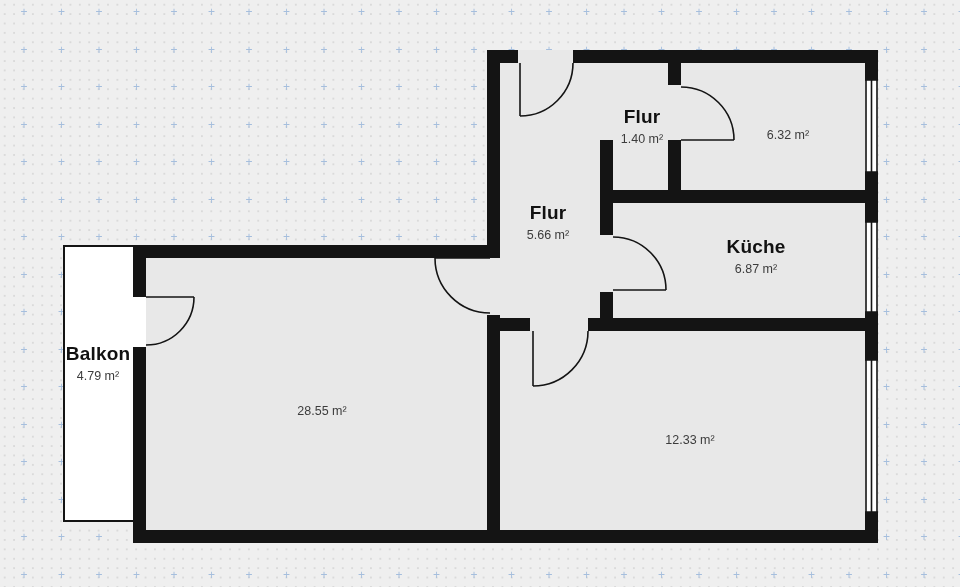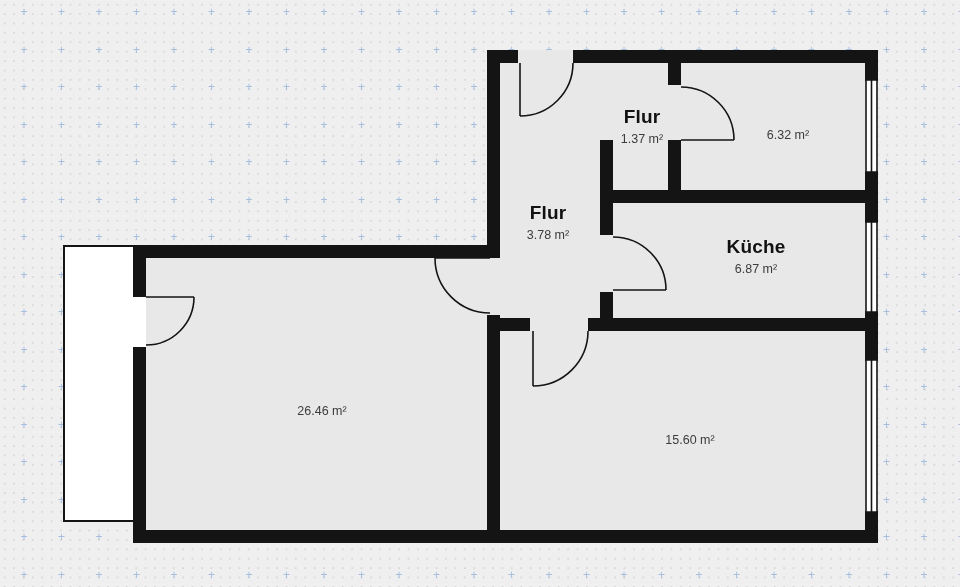--- a/index.html
+++ b/index.html
@@ -500,33 +500,37 @@
 
     <path d="M866,80 L866,172 M871.5,80 L871.5,172 M877,80 L877,172 M865,80 L878,80 M865,172 L878,172"></path>
 
     <path d="M866,222 L866,312 M871.5,222 L871.5,312 M877,222 L877,312 M865,222 L878,222 M865,312 L878,312"></path>
 
     <path d="M866,360 L866,512 M871.5,360 L871.5,512 M877,360 L877,512 M865,360 L878,360 M865,512 L878,512"></path>
   </svg>
 
   <div class="room-label" style="left:642px;top:126px">
     <div class="room-name">Flur</div>
-    <div class="room-area">1.37 m²</div>
+    <div class="room-area">1.40 m²</div>
   </div>
   <div class="room-label" style="left:788px;top:133px">
     <div class="room-area">6.32 m²</div>
   </div>
   <div class="room-label" style="left:548px;top:222px">
     <div class="room-name">Flur</div>
-    <div class="room-area">3.78 m²</div>
+    <div class="room-area">5.66 m²</div>
   </div>
   <div class="room-label" style="left:756px;top:256px">
     <div class="room-name">Küche</div>
     <div class="room-area">6.87 m²</div>
   </div>
+  <div class="room-label" style="left:98px;top:363px">
+    <div class="room-name">Balkon</div>
+    <div class="room-area">4.79 m²</div>
+  </div>
   <div class="room-label" style="left:322px;top:409px">
-    <div class="room-area">26.46 m²</div>
+    <div class="room-area">28.55 m²</div>
   </div>
   <div class="room-label" style="left:690px;top:438px">
-    <div class="room-area">15.60 m²</div>
+    <div class="room-area">12.33 m²</div>
   </div>
 
 </div>
 
 </body></html>

